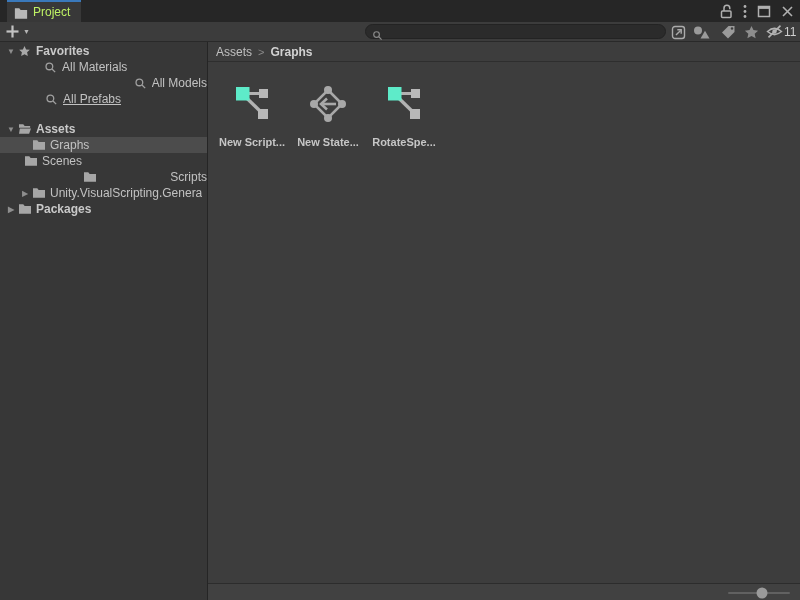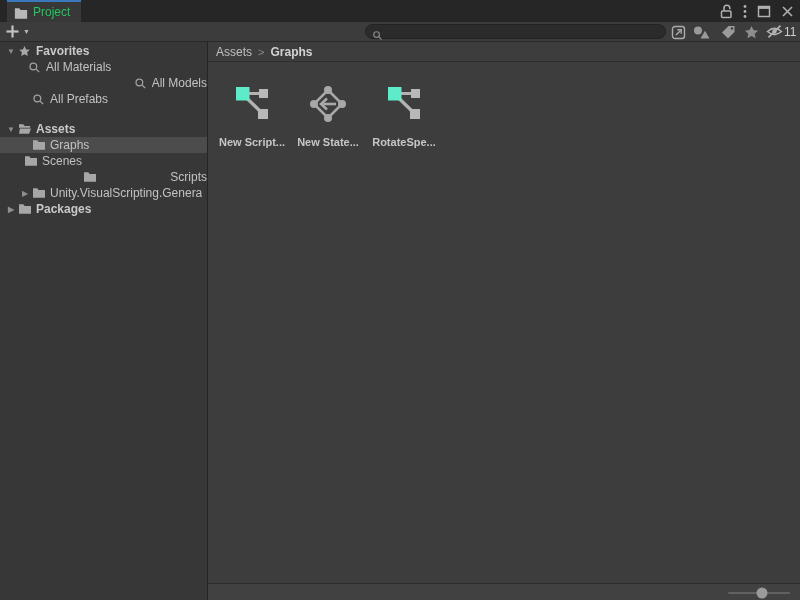--- a/index.html
+++ b/index.html
@@ -5,21 +5,21 @@
   html,body { margin:0; padding:0; }
   body {
     width:800px; height:600px; position:relative; overflow:hidden;
     background:#383838; font-family:"Liberation Sans", sans-serif;
     -webkit-user-select:none; user-select:none;
   }
   
   .tabbar { position:absolute; left:0; top:0; width:800px; height:22px; background:#262626; }
   .tab { position:absolute; left:7px; top:0; height:20px; background:#383838;
          border-top:2px solid #3a79bb; display:flex; align-items:center; gap:5px; padding:0 11px 0 7px; }
-  .tab-label { font-size:12px; color:#22c55e; }
+  .tab-label { font-size:12px; color:#bef264; }
   .win-controls { position:absolute; right:6px; top:0; height:22px; display:flex; align-items:center; gap:10px; }
   .wc { display:flex; align-items:center; }
   
   .toolbar { position:absolute; left:0; top:22px; width:800px; height:19px; background:#3c3c3c; border-bottom:1px solid #292929; }
   .add-btn { position:absolute; left:5px; top:2px; height:15px; display:flex; align-items:center; gap:3px; }
   .dd-arrow { color:#b5b5b5; font-size:7px; line-height:1; }
   .searchbox { position:absolute; left:365px; top:2px; width:301px; height:15px; background:#2b2b2b;
                border:1px solid #232323; border-radius:9px; box-sizing:border-box; }
   .search-glass { position:absolute; left:6px; top:2px; }
   .searchbox input { position:absolute; left:20px; top:1px; width:272px; height:11px; background:transparent;
@@ -155,41 +155,41 @@
 <div class="sidebar" id="sidebar-rows">
     <div class="srow bold" style="padding-left: 4px;">
       <span class="arrow">▼</span>
       <span class="ricon">
         <svg viewBox="0 0 16 16" width="13" height="13">
           <path d="M8 1.2l2 4.2 4.6.5-3.4 3.1.9 4.5L8 11.3 3.9 13.5l.9-4.5L1.4 5.9 6 5.4z" fill="#a8a8a8"></path>
         </svg>
       </span>
       <span class="rlabel">Favorites</span>
     </div>
-    <div class="srow" style="padding-left: 14px;">
+    <div class="srow" style="padding-left: 30px;">
       <span class="arrow"></span>
       <span class="ricon">
         <svg viewBox="0 0 14 14" width="13" height="13">
           <circle cx="5.8" cy="5.8" r="3.6" fill="none" stroke="#a0a0a0" stroke-width="1.4"></circle>
           <line x1="8.6" y1="8.6" x2="12" y2="12" stroke="#a0a0a0" stroke-width="1.4"></line>
         </svg>
       </span>
       <span class="rlabel">All Materials</span>
     </div>
     <div class="srow" style="padding-left: 18px; justify-content: flex-end;">
       <span class="arrow"></span>
       <span class="ricon">
         <svg viewBox="0 0 14 14" width="13" height="13">
           <circle cx="5.8" cy="5.8" r="3.6" fill="none" stroke="#a0a0a0" stroke-width="1.4"></circle>
           <line x1="8.6" y1="8.6" x2="12" y2="12" stroke="#a0a0a0" stroke-width="1.4"></line>
         </svg>
       </span>
       <span class="rlabel">All Models</span>
     </div>
-    <div class="srow" style="padding-left: 18px;">
+    <div class="srow" style="padding-left: 31px; text-decoration: underline;">
       <span class="arrow"></span>
       <span class="ricon">
         <svg viewBox="0 0 14 14" width="13" height="13">
           <circle cx="5.8" cy="5.8" r="3.6" fill="none" stroke="#a0a0a0" stroke-width="1.4"></circle>
           <line x1="8.6" y1="8.6" x2="12" y2="12" stroke="#a0a0a0" stroke-width="1.4"></line>
         </svg>
       </span>
       <span class="rlabel">All Prefabs</span>
     </div>
     <div class="srow bold gap" style="padding-left: 4px;">

